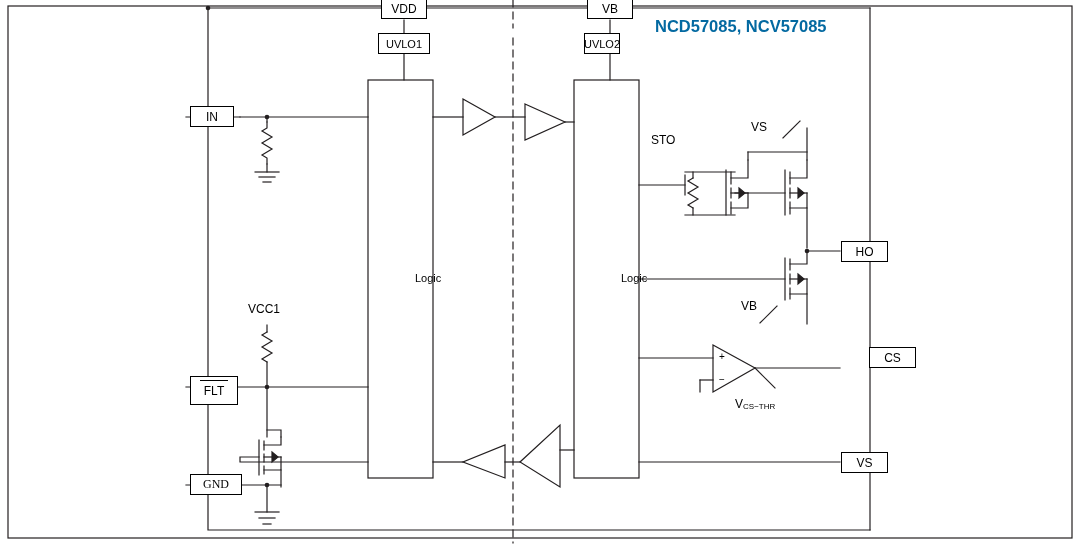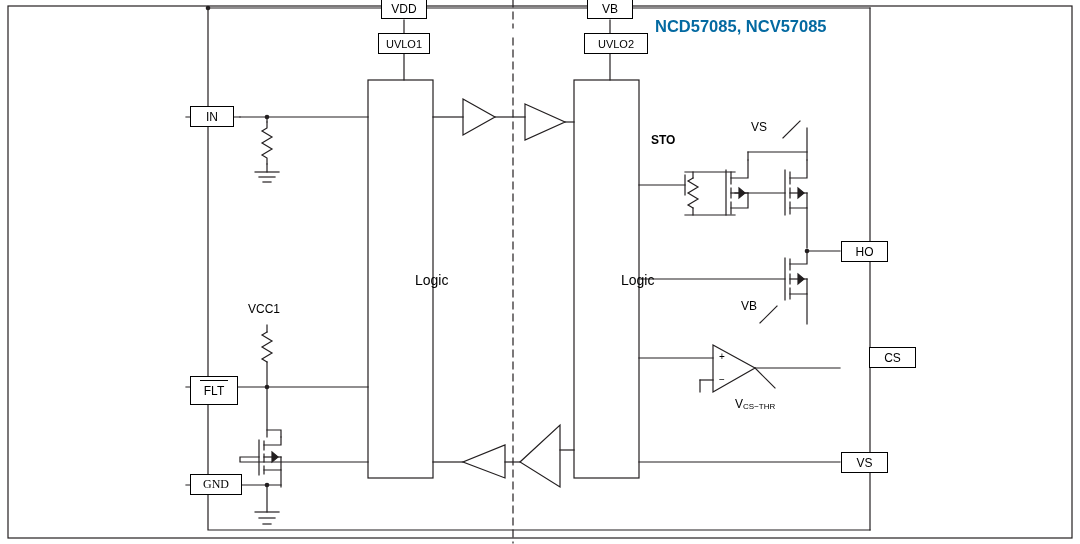--- a/index.html
+++ b/index.html
@@ -46,21 +46,21 @@
   .title {
     position: absolute;
     font-family: "Liberation Sans", sans-serif;
     font-weight: bold;
     font-size: 16.5px;
     color: #0369a1;
     white-space: nowrap;
   }
   .blocklabel {
     position: absolute;
-    font-size: 14px;
+    font-size: 11px;
     color: #000000;
     padding-left: 31px;
   }
   .sub {
     font-size: 8px;
     vertical-align: -0.18em;
   }
 </style>
 </head>
 <body>
@@ -198,36 +198,36 @@
       <circle cx="807" cy="251" r="2.3" fill="#231f20" stroke="none"></circle>
       <circle cx="208" cy="8" r="2.3" fill="#231f20" stroke="none"></circle>
     </g>
   </svg>
 
   <div class="title" style="left:655px; top:17px;">NCD57085, NCV57085</div>
 
   <div class="pinbox" style="left:381px; top:-2px; width:46px; height:21px;">VDD</div>
   <div class="pinbox" style="left:587px; top:-2px; width:46px; height:21px;">VB</div>
   <div class="pinbox" style="left:378px; top:33px; width:52px; height:21px; font-size:11px;">UVLO1</div>
-  <div class="pinbox" style="left:584px; top:33px; width:64px; height:21px; font-size:11px;">UVLO2</div>
+  <div class="pinbox" style="left:584px; top:33px; width:36px; height:21px; font-size:11px;">UVLO2</div>
 
   <div class="pinbox" style="left:190px; top:106px; width:44px; height:21px;">IN</div>
   <div class="pinbox" style="left:190px; top:376px; width:48px; height:29px;">FLT</div>
   <div class="pinbox" style="left:190px; top:474px; width:52px; height:21px;font-family:Liberation Serif, serif;">GND</div>
 
   <div class="pinbox" style="left:841px; top:241px; width:47px; height:21px;">HO</div>
   <div class="pinbox" style="left:841px; top:347px; width:47px; height:21px;margin-left:28px;">CS</div>
   <div class="pinbox" style="left:841px; top:452px; width:47px; height:21px;">VS</div>
 
   <div style="position:absolute; left:200px; top:380px; width:28px; height:1px; background:#000;"></div>
 
   <div class="blocklabel" style="left:384px; top:272px;">Logic</div>
   <div class="blocklabel" style="left:590px; top:272px;">Logic</div>
 
-  <div class="lbl" style="left:651px; top:134px; font-size:12px;font-weight:bold;">STO</div>
+  <div class="lbl" style="left:651px; top:134px; font-size:12px;">STO</div>
   <div class="lbl" style="left:751px; top:121px; font-size:12px;">VS</div>
   <div class="lbl" style="left:741px; top:300px; font-size:12px;">VB</div>
   <div class="lbl" style="left:248px; top:303px; font-size:12px;">VCC1</div>
 
   <div class="lbl" style="left:719px; top:352px; font-size:10px;">+</div>
   <div class="lbl" style="left:719px; top:375px; font-size:10px;">−</div>
 
   <div class="lbl" style="left:735px; top:398px; font-size:12px;"><span>V</span><span class="sub">CS−THR</span></div>
 
 </div>

